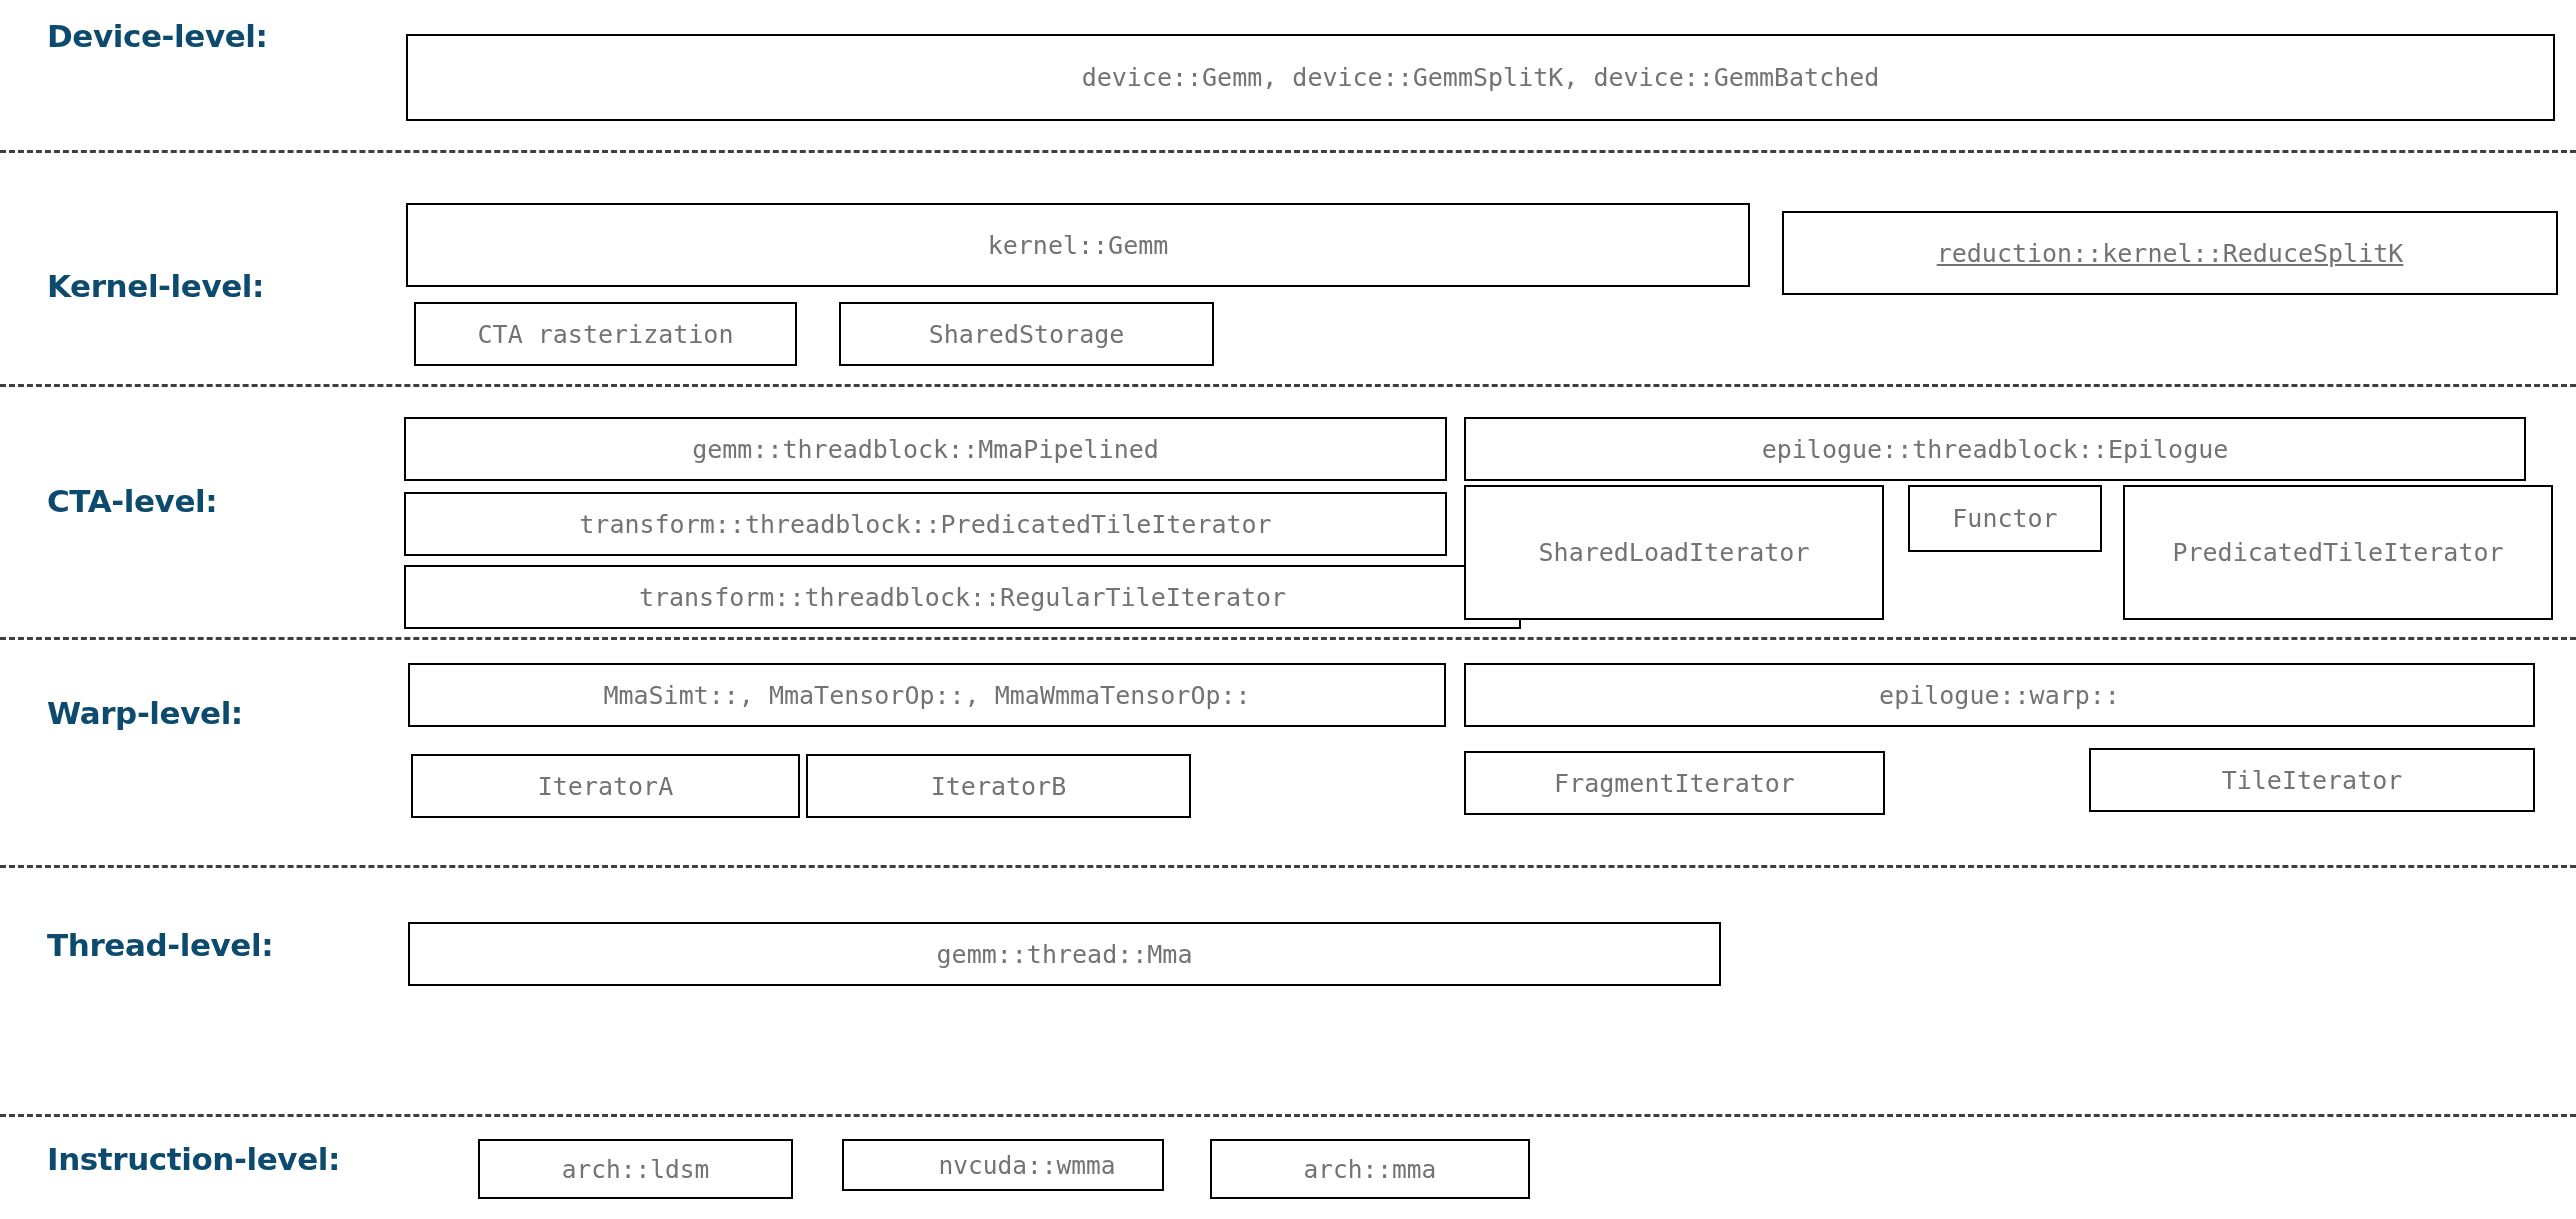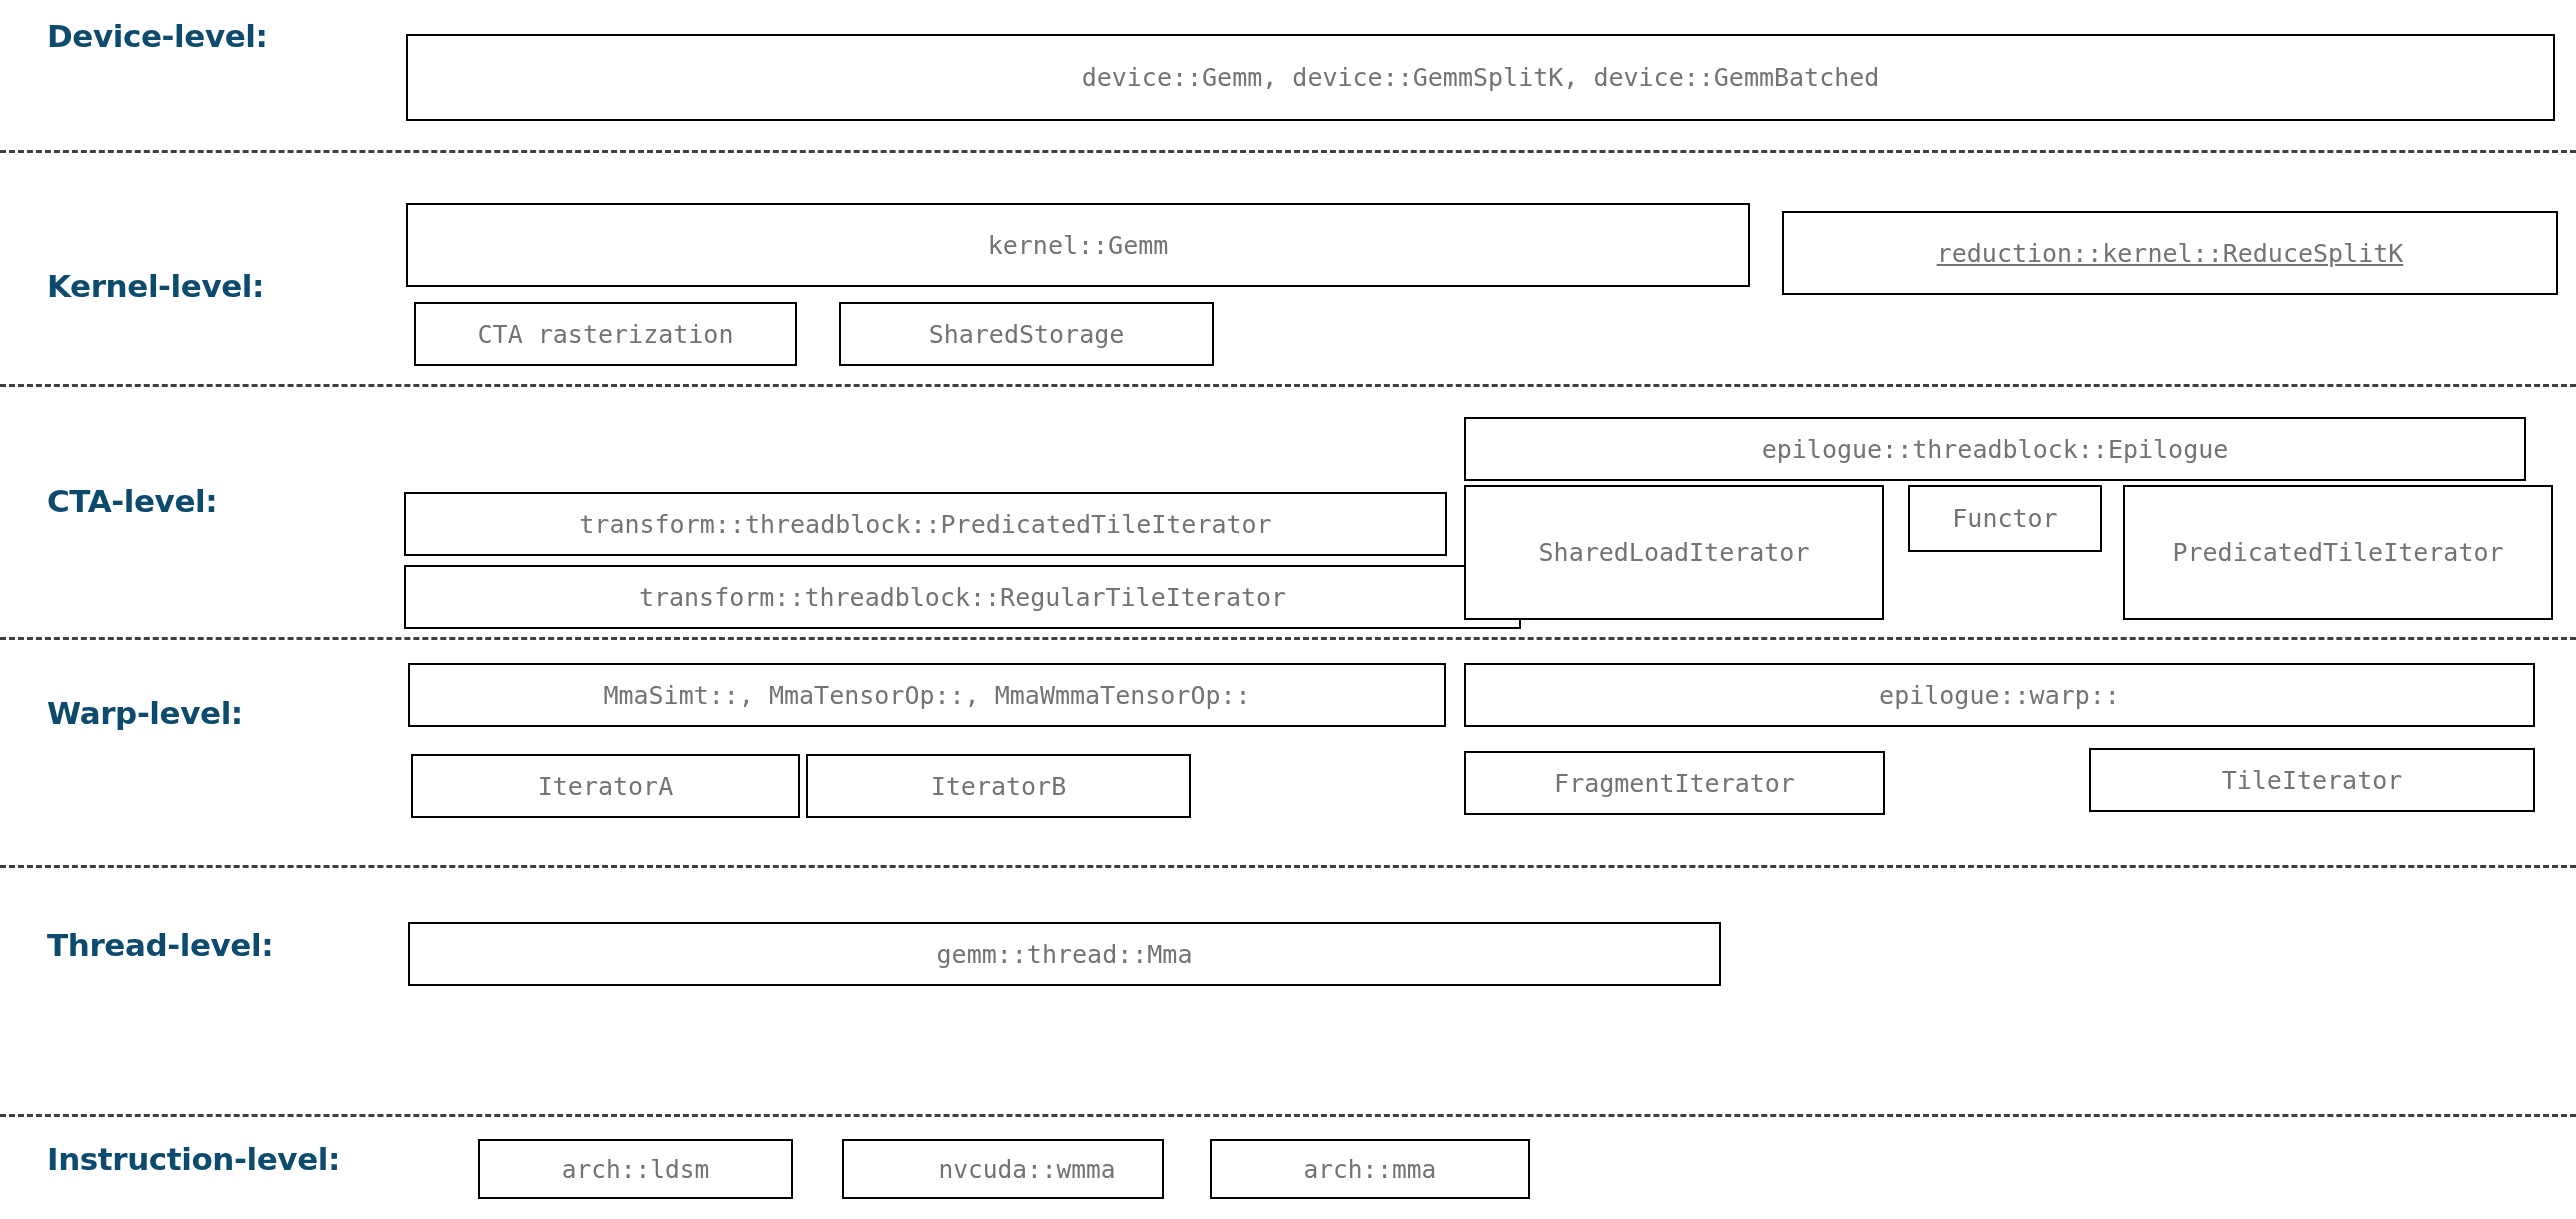--- a/index.html
+++ b/index.html
@@ -73,20 +73,21 @@
   <div class="box" style="left:1782px; top:211px; width:776px; height:84px;text-decoration:underline;">reduction::kernel::ReduceSplitK</div>
 
   <div class="box" style="left:414px; top:302px; width:383px; height:64px;">CTA rasterization</div>
 
   <div class="box" style="left:839px; top:302px; width:375px; height:64px;">SharedStorage</div>
 
   <div class="divider" style="top:384px;"></div>
 
   <div class="level-label" style="top:486px;">CTA-level:</div>
 
+  <div class="box" style="left:404px; top:417px; width:1043px; height:64px;">gemm::threadblock::MmaPipelined</div>
 
   <div class="box" style="left:404px; top:492px; width:1043px; height:64px;">transform::threadblock::PredicatedTileIterator</div>
 
   <div class="box" style="left:404px; top:565px; width:1117px; height:64px;">transform::threadblock::RegularTileIterator</div>
 
   <div class="box" style="left:1464px; top:417px; width:1062px; height:64px;">epilogue::threadblock::Epilogue</div>
 
   <div class="box" style="left:1464px; top:485px; width:420px; height:135px;">SharedLoadIterator</div>
 
   <div class="box" style="left:1908px; top:485px; width:194px; height:67px;">Functor</div>
@@ -114,18 +115,18 @@
   <div class="level-label" style="top:930px;">Thread-level:</div>
 
   <div class="box" style="left:408px; top:922px; width:1313px; height:64px;">gemm::thread::Mma</div>
 
   <div class="divider" style="top:1114px;"></div>
 
   <div class="level-label" style="top:1144px;">Instruction-level:</div>
 
   <div class="box small" style="left:478px; top:1139px; width:315px; height:60px;">arch::ldsm</div>
 
-  <div class="box small" style="left:842px; top:1139px; width:322px; height:60px;padding-left:48px;">nvcuda::wmma</div>
+  <div class="box small" style="left:842px; top:1139px; width:322px; height:52px;padding-left:48px;">nvcuda::wmma</div>
 
   <div class="box small" style="left:1210px; top:1139px; width:320px; height:60px;">arch::mma</div>
 
 </div>
 
 
 </body></html>

